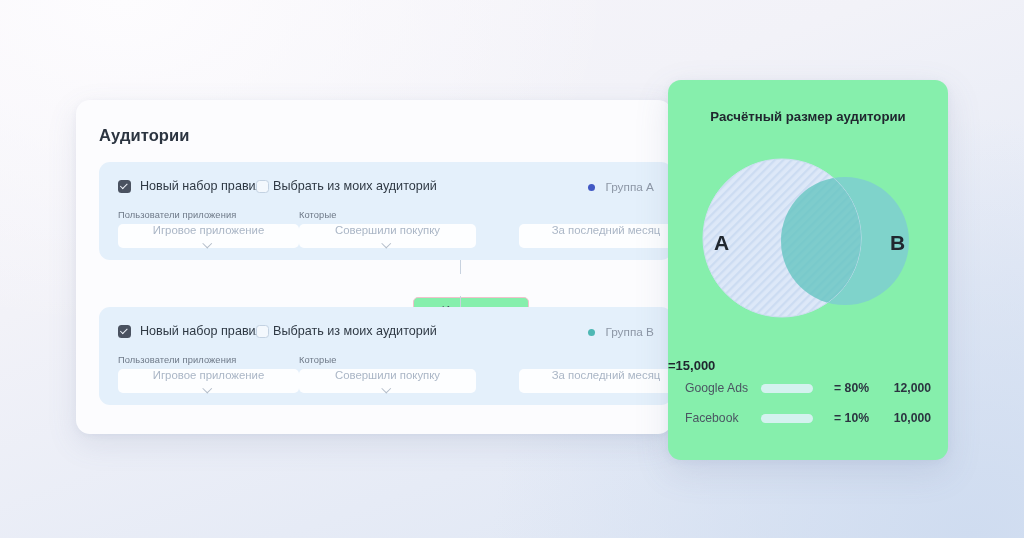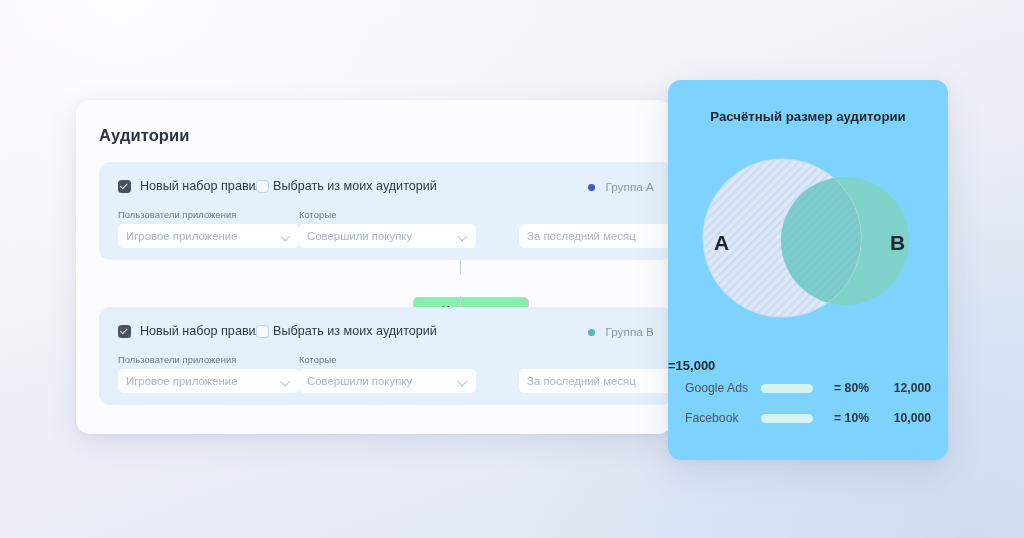--- a/index.html
+++ b/index.html
@@ -58,21 +58,21 @@
   .field-label{
     position:absolute; font-size:9.3px; color:#6d7887; letter-spacing:.1px;
   }
   .fl-1{ left:19px; top:48px; }
   .fl-2{ left:200px; top:48px; }
 
   .field{
     position:absolute; top:62px; height:24px;
     background:#fdfeff; border-radius:5px;
     display:flex; align-items:center;
-    padding:0 8px; font-size:11.4px; color:#aab6c6;
+    padding:0 8px; font-size:11.4px; color:#aab6c6;flex-direction:column;
   }
   .f-1{ left:19px; width:181px; }
   .f-2{ left:200px; width:177px; }
   .f-3{ left:384px; width:174px;margin-left:36px; }
   .field .ph{ flex:1 1 auto; white-space:nowrap; overflow:hidden; }
   .chev{ flex:0 0 auto; width:9px; height:9px; position:relative; opacity:.75; }
   .chev::after{
     content:""; position:absolute; left:0px; top:1px; width:5.5px; height:5.5px;
     border-right:1.3px solid #99a6b6; border-bottom:1.3px solid #99a6b6;
     transform:rotate(45deg);
@@ -87,21 +87,21 @@
   .exclude-pill{
     position:absolute; left:337px; top:173px; width:116px; height:24px;
     background:#86efac; border:1px solid #f0c2cd; border-radius:5px;
     display:flex; align-items:center; justify-content:center;
     font-size:11.6px; color:#4a5260;margin-top:24px;
   }
 
   
   .panel{
     position:absolute; left:668px; top:80px; width:280px; height:380px;
-    background:#7dd3fc; border-radius:13px;
+    background:#86efac; border-radius:13px;
     box-shadow:0 12px 34px rgba(93,110,150,.15), 0 2px 8px rgba(93,110,150,.07);
     overflow:hidden;
   }
   .panel-title{
     position:absolute; top:29px; left:0; width:100%; text-align:center;
     font-size:13.2px; font-weight:bold; color:#20272f;
   }
 
   .venn{ position:absolute; left:0; top:58px; width:280px; height:200px; }
 

